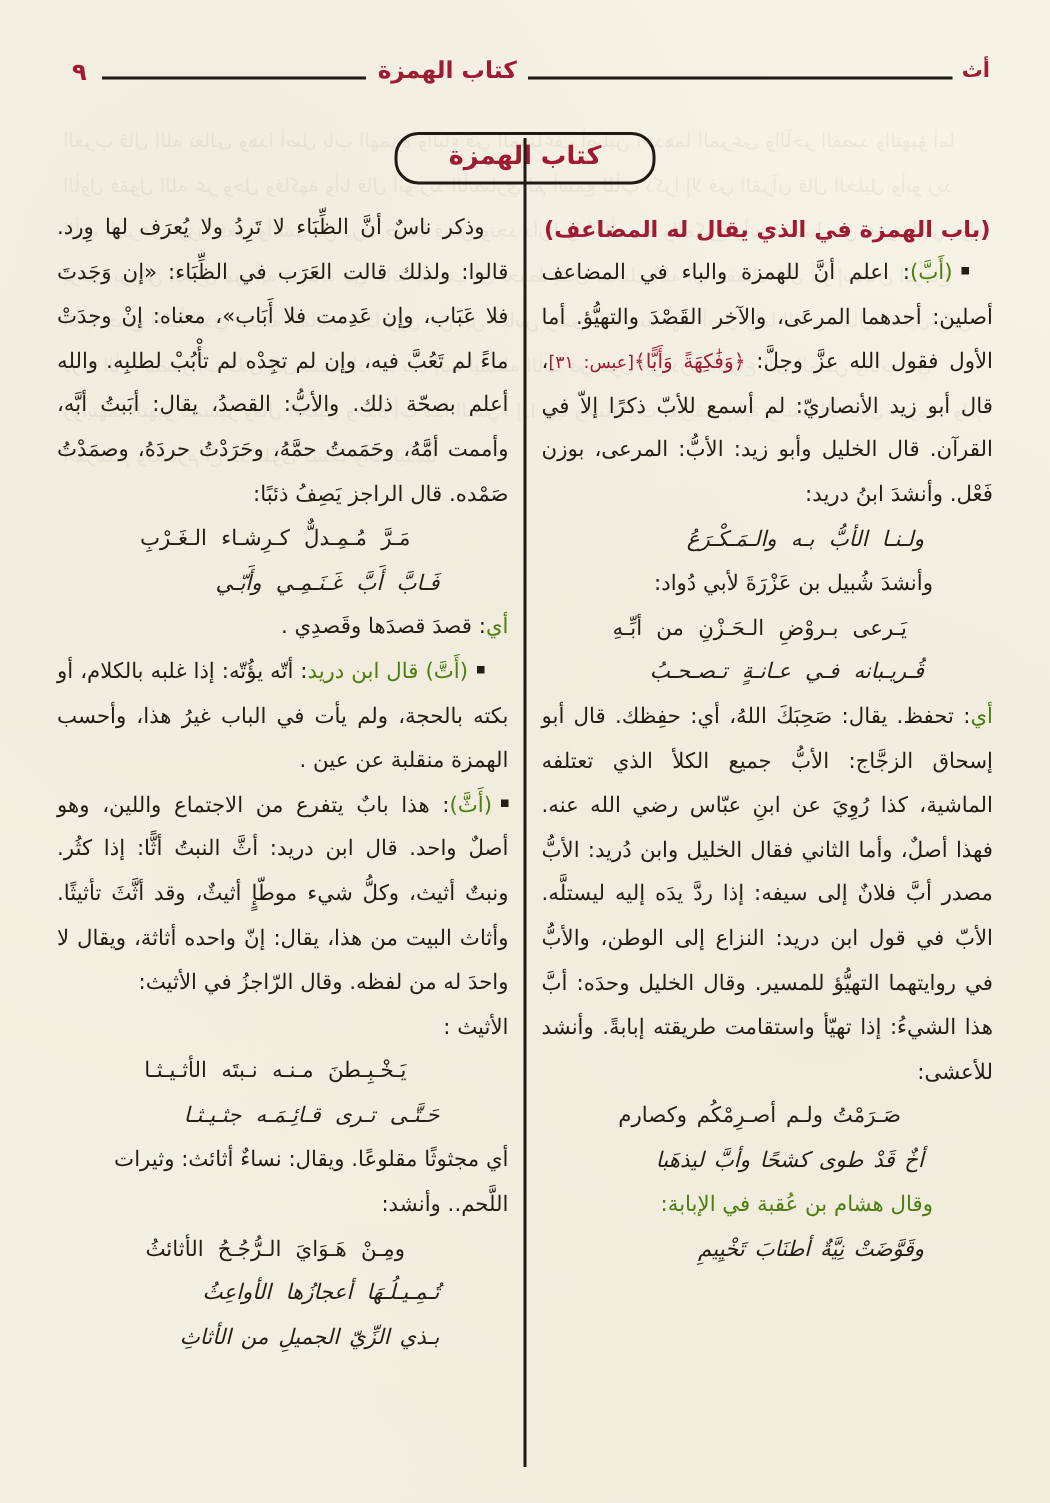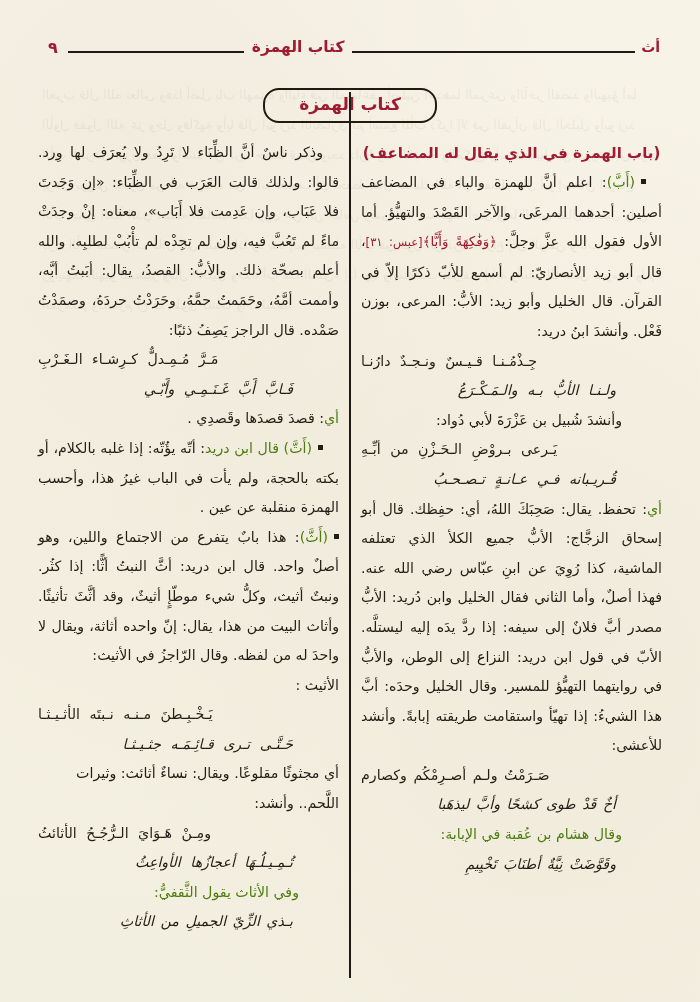--- a/index.html
+++ b/index.html
@@ -127,21 +127,21 @@
   }
 
   
   .verse{
     text-align:center;
     letter-spacing:1.6px;
     word-spacing:4px;
     white-space:nowrap;
     direction:rtl;
   }
-  .verse.a{ padding-right:10px; text-align:left; }
+  .verse.a{ padding-right:10px; text-align:center; }
   .verse.b{ padding-right:46px; text-align:right;font-style:italic; }
   .verse.tight{letter-spacing:.6px;word-spacing:2px;}
   .verse.loose{letter-spacing:2.6px;word-spacing:5px;}
   .rightline{text-align:right;}
   .attrib{ text-align:center; }
   .attrib.r{ text-align:right; padding-right:40px; }
   .lead{ text-align:right; }
 
   .quran{
     color:#9e1b32;
@@ -182,21 +182,20 @@
 <div class="cols">
 
   <div class="col">
 
     <p class="hdr-bab">(باب الهمزة في الذي يقال له المضاعف)</p>
 
     <p class="para ind">
       <span class="bullet"></span><span class="redb">(أَبَّ)</span><span>: اعلم أنَّ للهمزة والباء في المضاعف أصلين: أحدهما المرعَى، والآخر القَصْدَ والتهيُّؤ. أما الأول فقول الله عزَّ وجلَّ: </span><span class="quran">﴿وَفَٰكِهَةً وَأَبًّا﴾</span><span class="cite">[عبس: ٣١]</span><span>، قال أبو زيد الأنصاريّ: لم أسمع للأبّ ذكرًا إلاّ في القرآن. قال الخليل وأبو زيد: الأبُّ: المرعى، بوزن فَعْل. وأنشدَ ابنُ دريد:</span>
     </p>
 
-    <p class="verse a loose">جِـذْمُـنـا قـيـسٌ ونـجـدٌ دارُنـا</p>
     <p class="verse b loose">ولـنـا الأبُّ بـه والـمَـكْـرَعُ</p>
     <p class="attrib r">وأنشدَ شُبيل بن عَزْرَةَ لأبي دُواد:</p>
     <p class="verse a loose">يَـرعى بـروْضِ الـحَـزْنِ من أبِّـهِ</p>
     <p class="verse b loose">قُـريـبانه فـي عـانـةٍ تـصـحـبُ</p>
 
     <p class="para">
       <span class="redb">أي</span><span>: تحفظ. يقال: صَحِبَكَ اللهُ، أي: حفِظك. قال أبو إسحاق الزجَّاج: الأبُّ جميع الكلأ الذي تعتلفه الماشية، كذا رُوِيَ عن ابنِ عبّاس رضي الله عنه. فهذا أصلٌ، وأما الثاني فقال الخليل وابن دُريد: الأبُّ مصدر أبَّ فلانٌ إلى سيفه: إذا ردَّ يدَه إليه ليستلَّه. الأبّ في قول ابن دريد: النزاع إلى الوطن، والأبُّ في روايتهما التهيُّؤ للمسير. وقال الخليل وحدَه: أبَّ هذا الشيءُ: إذا تهيّأ واستقامت طريقته إبابةً. وأنشد للأعشى:</span>
     </p>
 
     <p class="verse a tight">صَـرَمْتُ ولـم أصـرِمْكُم وكصارم</p>
@@ -226,17 +225,16 @@
       <span class="bullet"></span><span class="redb">(أَثَّ)</span><span>: هذا بابٌ يتفرع من الاجتماع واللين، وهو أصلٌ واحد. قال ابن دريد: أثَّ النبتُ أثًّا: إذا كثُر. ونبتٌ أثيث، وكلُّ شيء موطّإٍ أثيثٌ، وقد أثَّثَ تأثيثًا. وأثاث البيت من هذا، يقال: إنّ واحده أثاثة، ويقال لا واحدَ له من لفظه. وقال الرّاجزُ في الأثيث:</span>
     </p>
 
     <p class="lead">الأثيث :</p>
     <p class="verse a loose">يَـخْـبِـطنَ مـنـه نـبتَه الأثـيـثـا</p>
     <p class="verse b loose">حَـتَّـى تـرى قـائِـمَـه جثـيـثـا</p>
     <p class="para rightline">أي مجثوثًا مقلوعًا. ويقال: نساءٌ أثائث: وثيرات اللَّحم.. وأنشد:</p>
 
     <p class="verse a loose">ومِـنْ هَـوَايَ الـرُّجُـحُ الأثائثُ</p>
     <p class="verse b loose">تُـمِـيـلُـهَا أعجازُها الأواعِثُ</p>
-    <p class="attrib r"><span class="redb">وفي الأثاث يقول الثَّقفيُّ:</span></p>
     <p class="verse b tight">بـذي الزِّيّ الجميلِ من الأثاثِ</p>
 
   </div>
 </div>
 
 </body></html>

